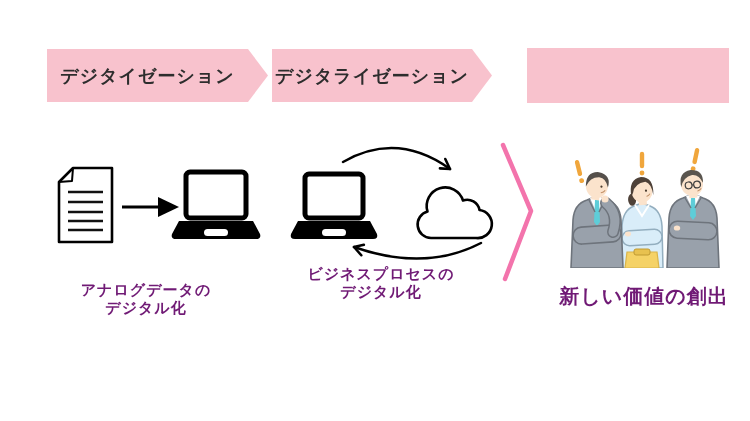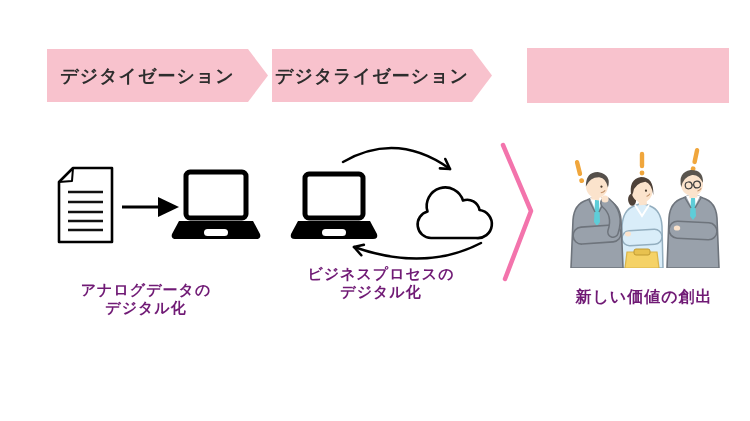--- a/index.html
+++ b/index.html
@@ -25,21 +25,21 @@
   .chev{left:495px;top:138px;}
   .ppl{left:549px;top:146px;}
   
   .caption{
     position:absolute;color:#701a75;font-weight:bold;text-align:center;
   }
   .caption .ln{display:block;font-size:15px;line-height:18px;letter-spacing:1px;white-space:nowrap;}
   .c1{left:46px;top:281px;width:200px;}
   .c2{left:281px;top:265px;width:200px;}
   .c3{left:544px;top:287px;width:200px;}
-  .c3 .ln{font-size:16px;line-height:19px;}
+  .c3 .ln{font-size:20px;line-height:19px;}
 </style>
 </head>
 <body>
 
 <div class="canvas">
 
   <div class="banner arrow b1">
     <span class="ln">デジタイゼーション</span>
   </div>
   <div class="banner arrow b2">

